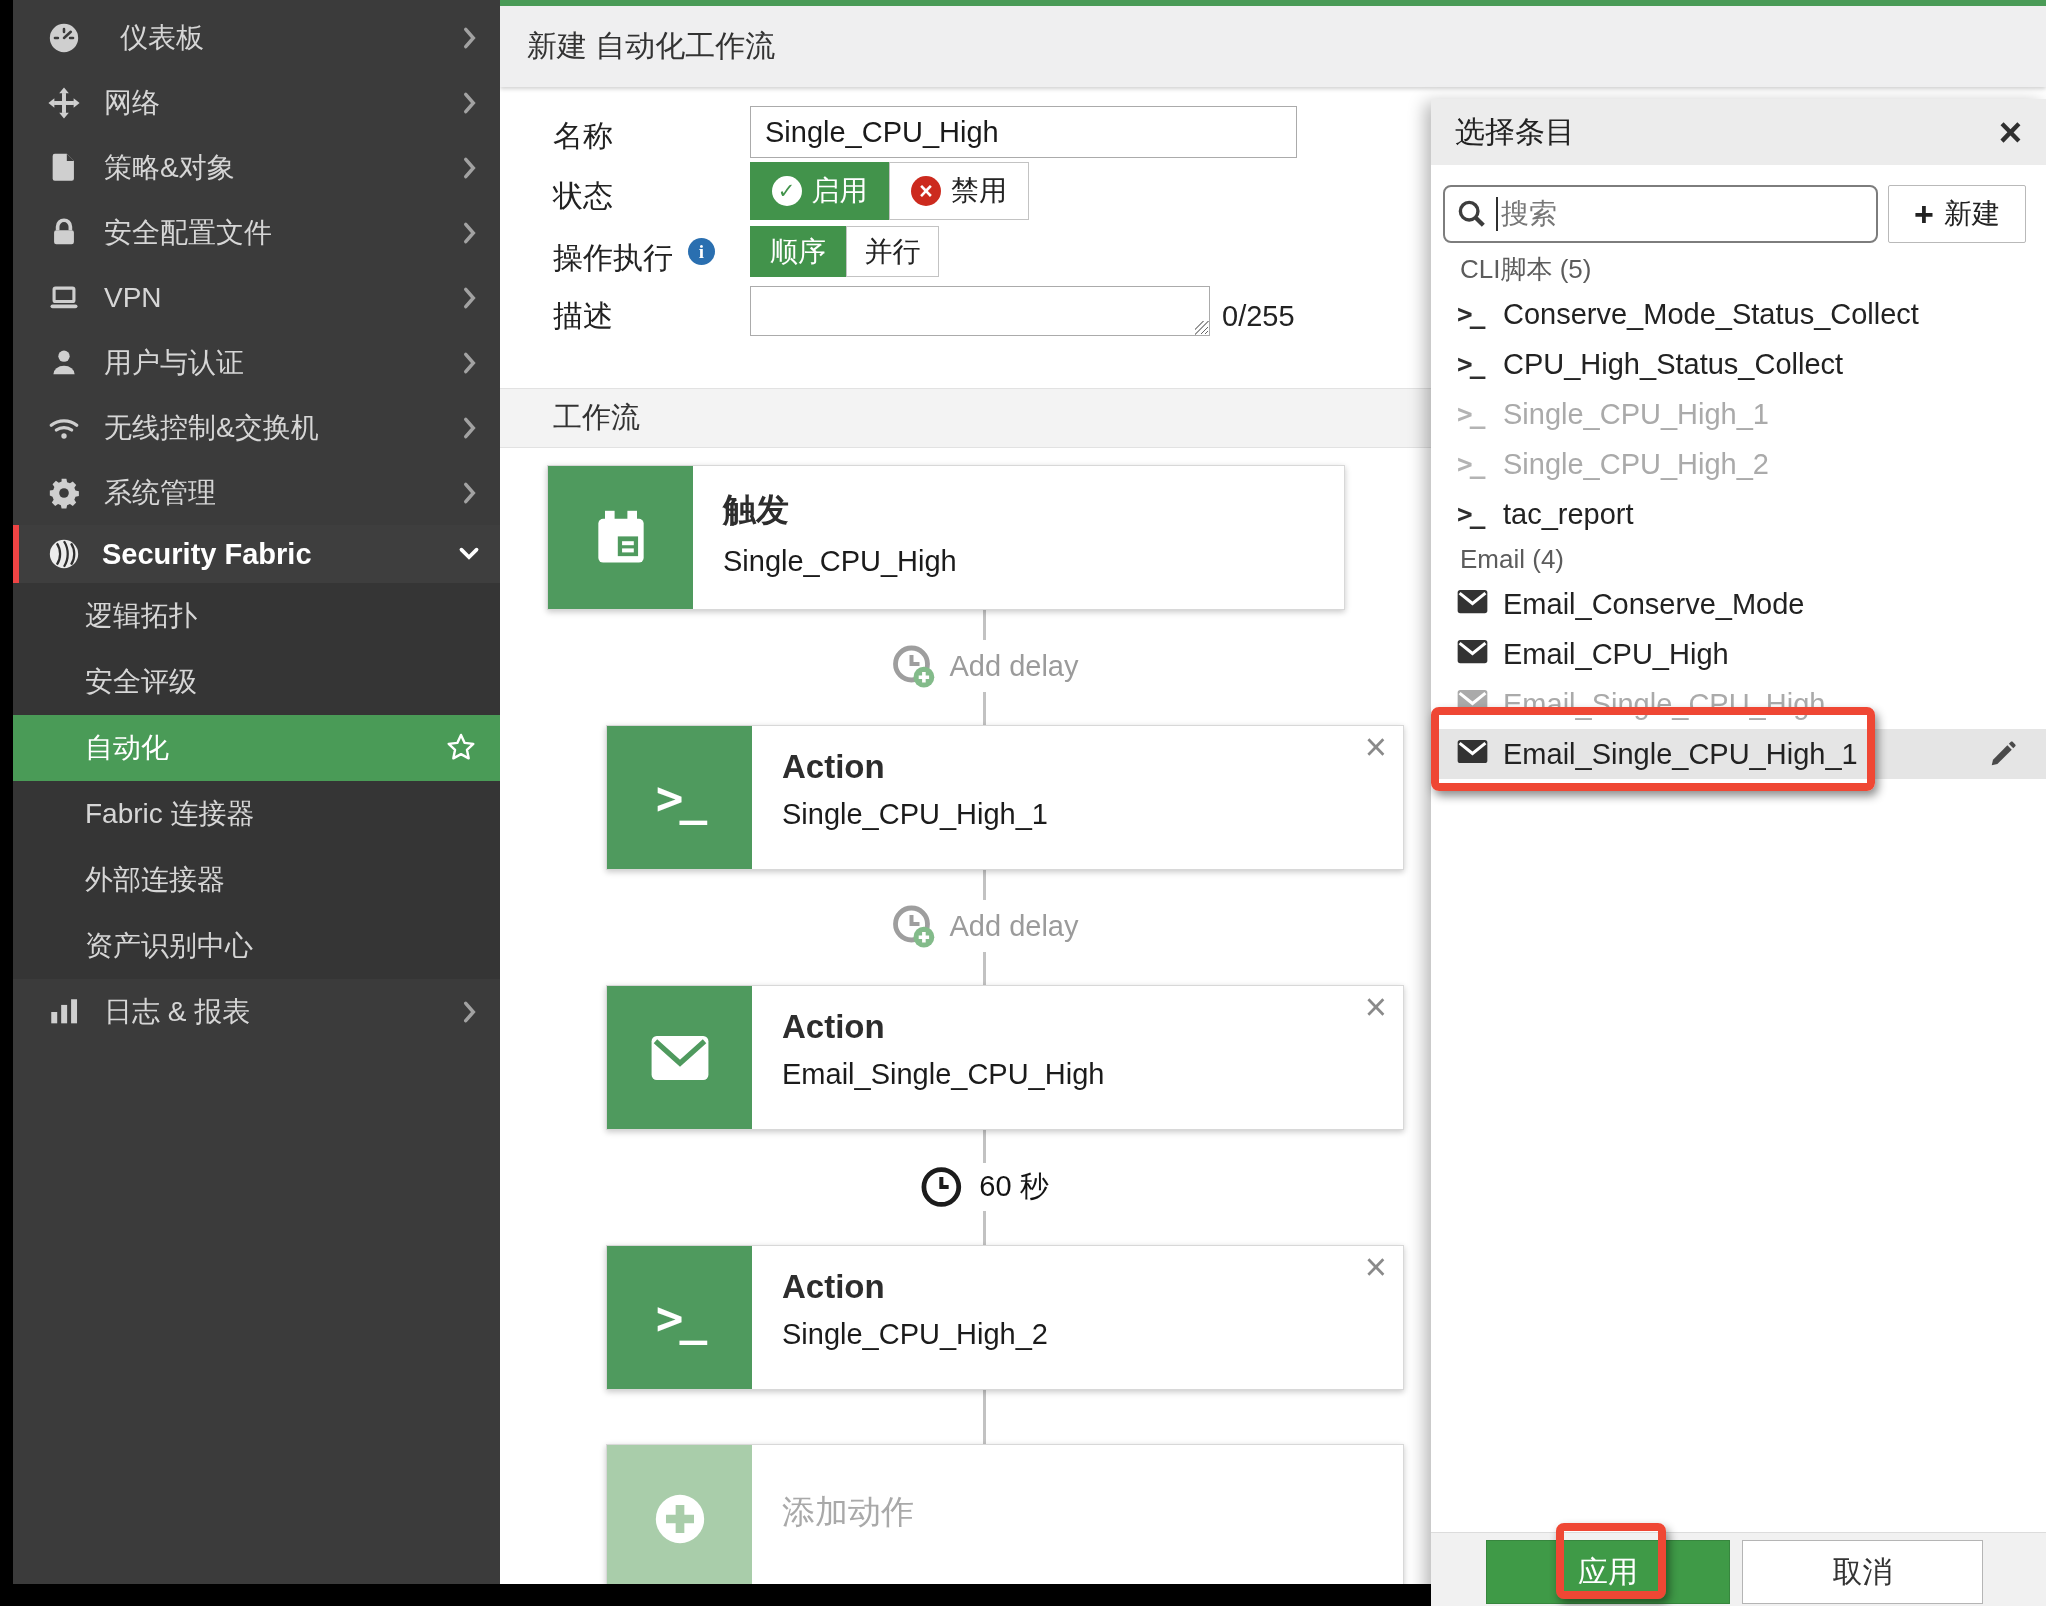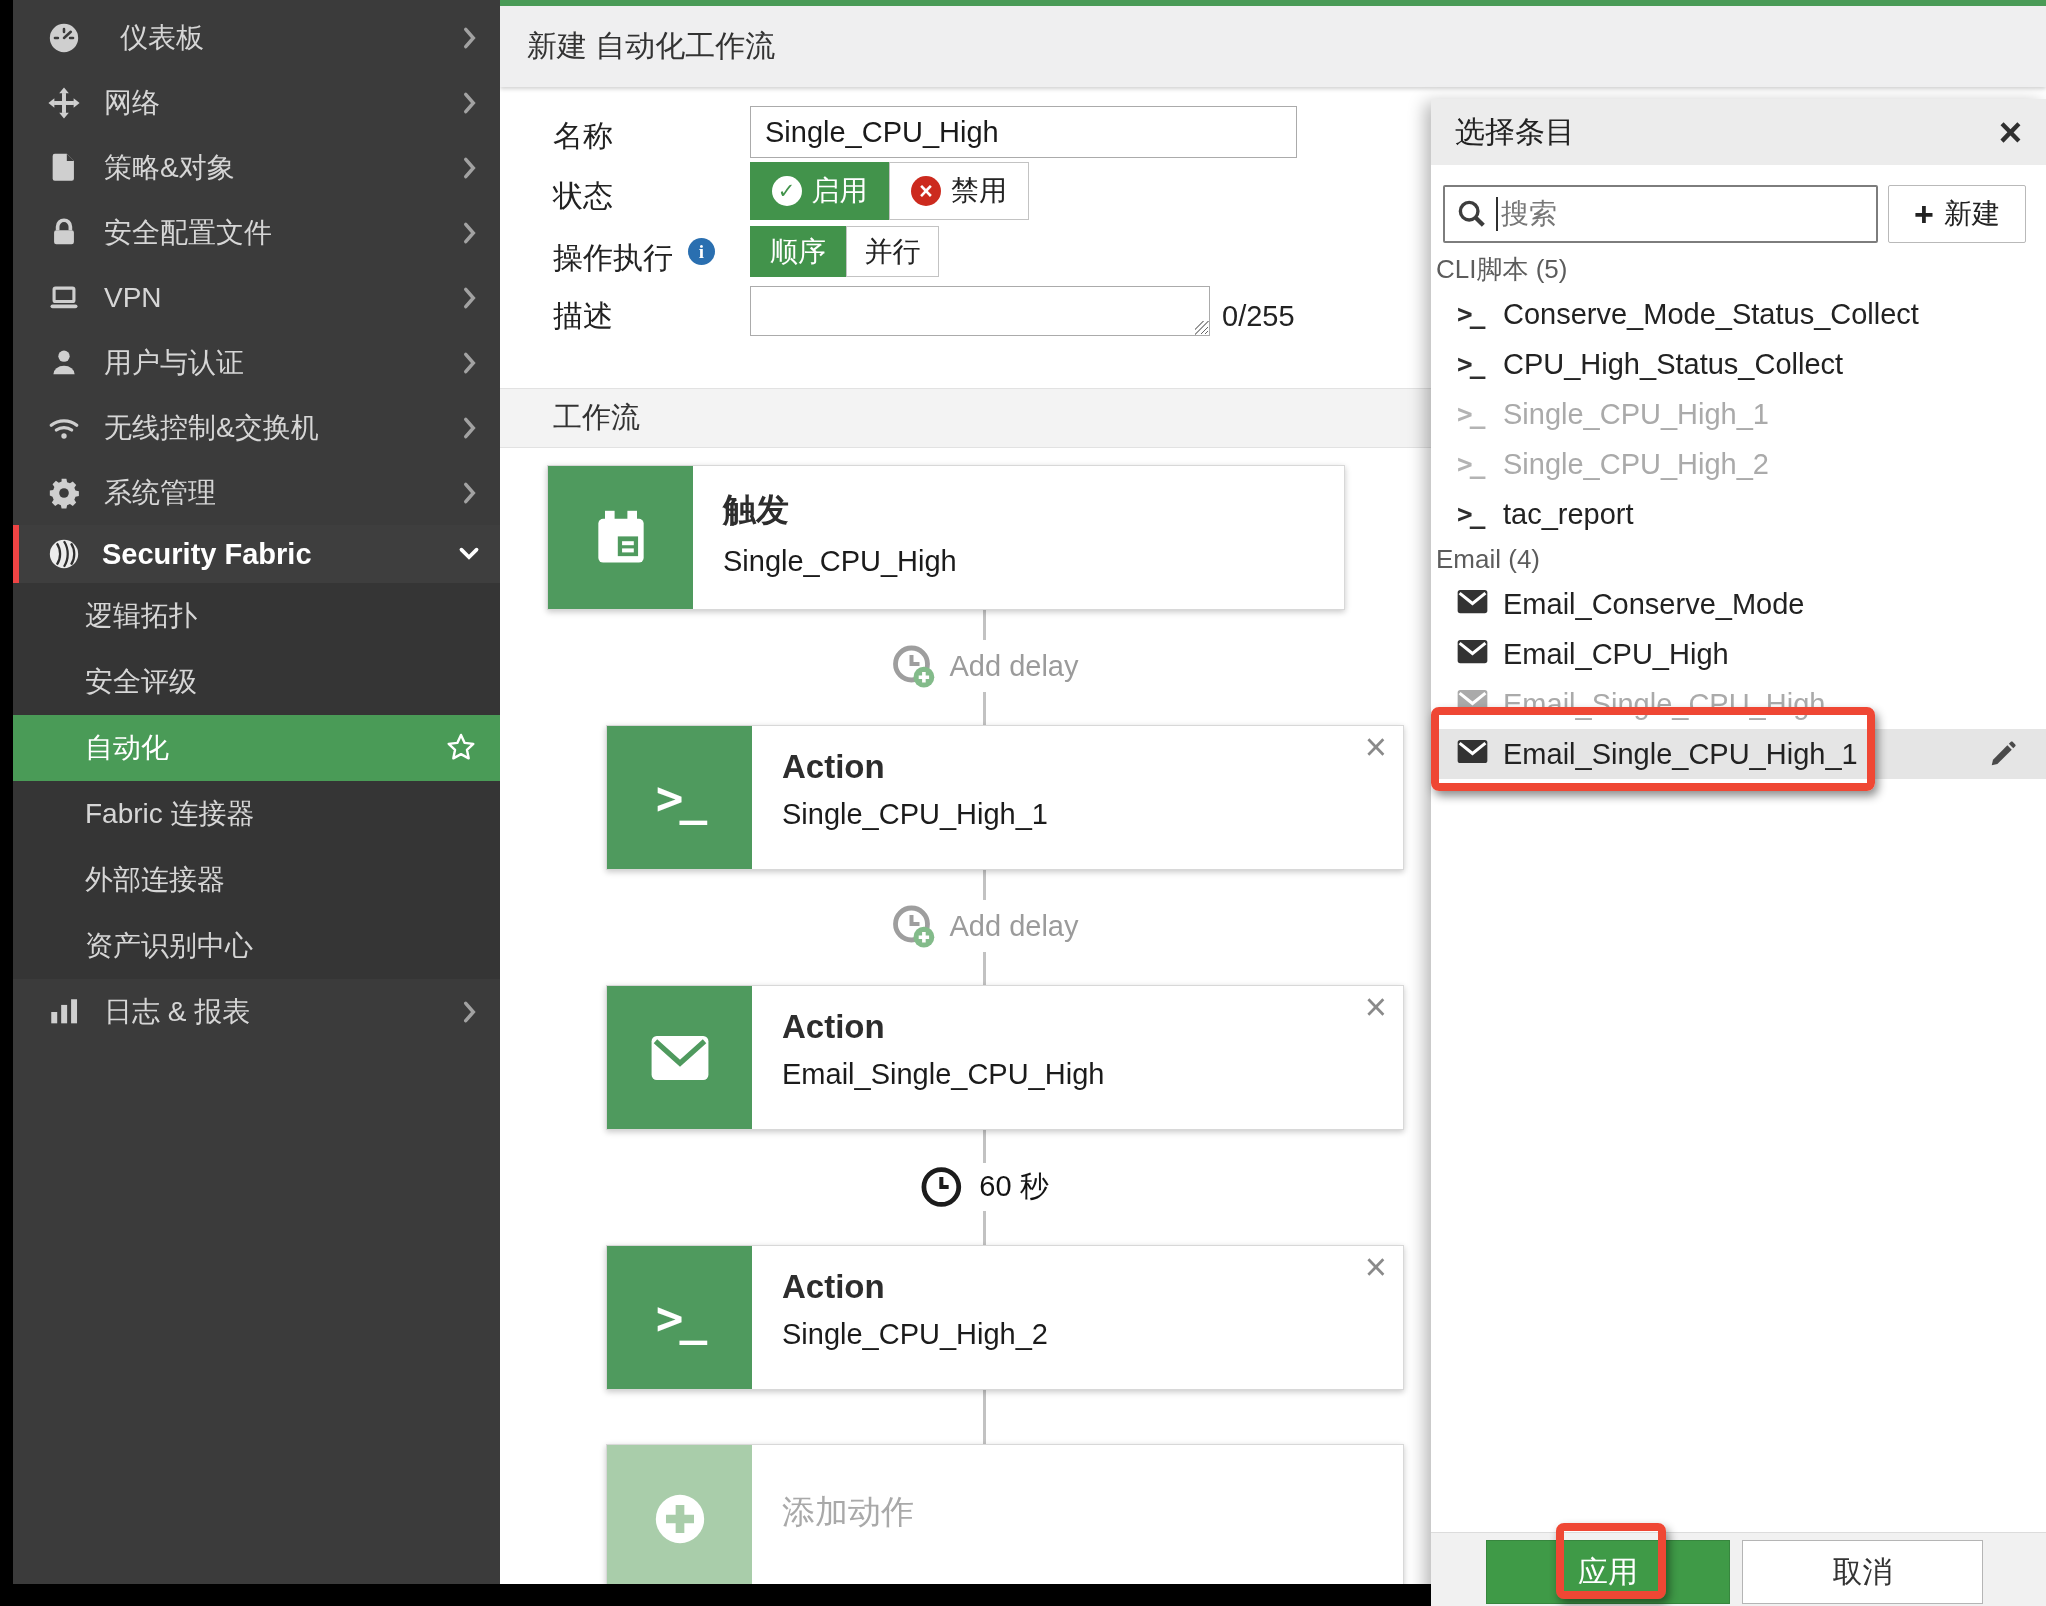--- a/index.html
+++ b/index.html
@@ -79,31 +79,31 @@
 
   
   .panel{position:absolute;left:1431px;top:99px;width:615px;height:1507px;background:#fff;
          box-shadow:-6px 4px 16px rgba(0,0,0,.28);}
   .panel-header{height:66px;background:#ececec;display:flex;align-items:center;padding:0 24px;
                 font-size:30px;color:#222;}
   .panel-header .ph-title{flex:1;}
   .panel-close{font-size:40px;font-weight:bold;color:#2f2f2f;cursor:pointer;line-height:1;}
   .panel-close::before{content:"×";}
   .search-wrap{position:absolute;left:12px;top:86px;width:435px;height:58px;}
-  .search-input{width:100%;height:100%;border:2px solid #7d7d7d;border-radius:2px;font-size:28px;
+  .search-input{width:100%;height:100%;border:2px solid #7d7d7d;border-radius:8px;font-size:28px;
                 padding:0 10px 0 56px;font-family:inherit;color:#222;}
   .search-input::placeholder{color:#777;}
   .mag{position:absolute;left:12px;top:12px;width:34px;height:34px;}
   .caret{position:absolute;left:53px;top:12px;width:2px;height:34px;background:#2f2f2f;}
   .new-btn{position:absolute;left:457px;top:86px;width:138px;height:58px;background:#fff;border:1px solid #b9b9b9;
            border-radius:2px;display:flex;align-items:center;justify-content:center;font-size:28px;color:#222;cursor:pointer;}
   .new-plus{font-size:34px;font-weight:bold;margin-right:10px;line-height:1;}
   .new-plus::before{content:"+";}
   .plist{position:absolute;left:0;top:150px;width:100%;}
-  .psec{height:40px;display:flex;align-items:center;padding-left:5px;font-size:26px;color:#5c5c5c;}
+  .psec{height:40px;display:flex;align-items:center;padding-left:29px;font-size:26px;color:#5c5c5c;}
   .pitem{height:50px;display:flex;align-items:center;padding-left:26px;font-size:29px;color:#222;position:relative;cursor:pointer;}
   .pitem .ticon{width:46px;flex:none;font-family:"DejaVu Sans Mono",monospace;font-weight:bold;font-size:26px;
                 letter-spacing:-3px;color:#2e2e2e;}
   .pitem .ticon::before{content:">_";}
   .pitem .eicon{width:46px;flex:none;}
   .pitem.disabled{color:#aaa;}
   .pitem.disabled .ticon{color:#b3b3b3;}
   .pitem.selected{background:#e5e5e5;}
   .pencil{position:absolute;right:28px;top:10px;width:30px;height:30px;cursor:pointer;}
 

